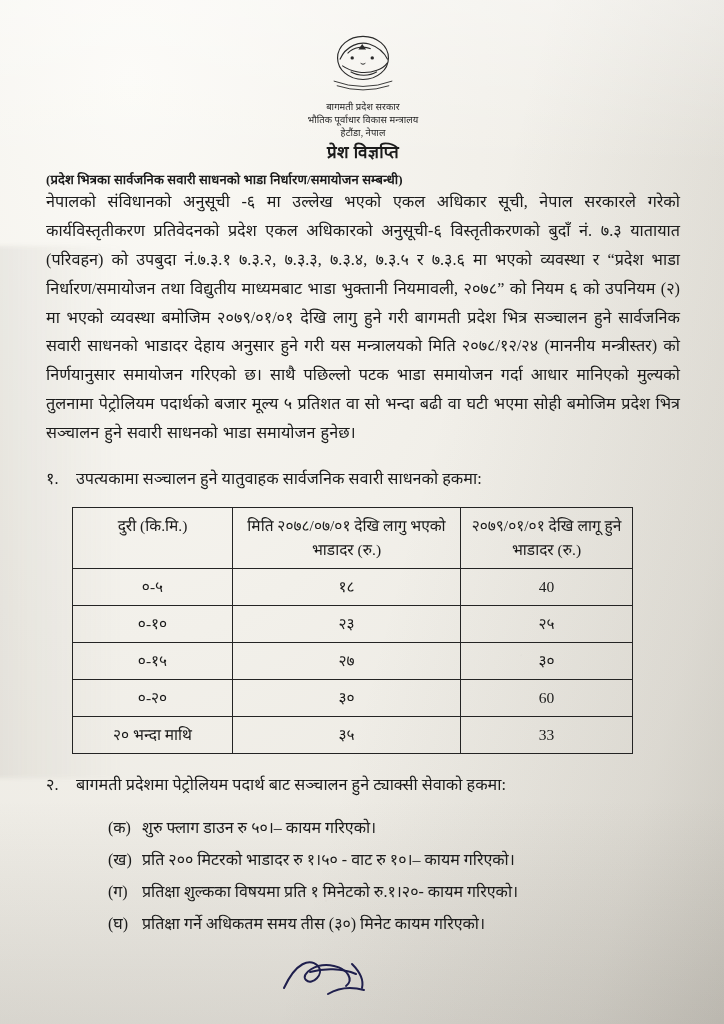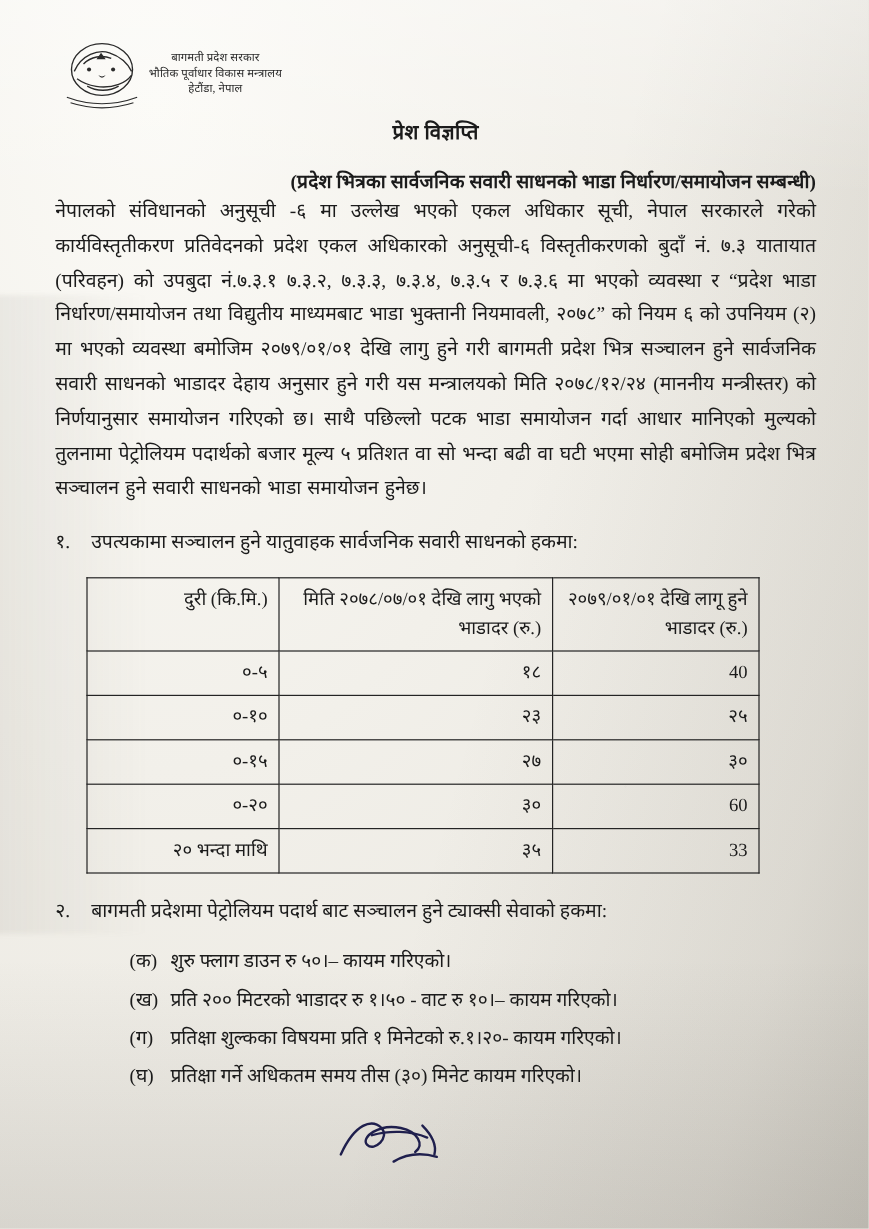--- a/index.html
+++ b/index.html
@@ -43,21 +43,21 @@
   }
 
   .content {
     position: relative;
     padding: 16px 44px 0 46px;
   }
 
   
   .emblem-wrap {
     display: flex;
-    flex-direction: row;
+    flex-direction: column;
     align-items: center;
     margin-top: 8px;
   }
   .emblem {
     width: 78px;
     height: 74px;
     position: relative;
   }
   .emblem svg { display: block; }
   .gov-lines {
@@ -69,24 +69,24 @@
     letter-spacing: .1px;
   }
 
   .press-title {
     text-align: center;
     font-size: 17px;
     font-weight: bold;
     letter-spacing: .4px;
   }
   .subject {
-    text-align: right;
-    font-size: 16px;
+    text-align: left;
+    font-size: 13px;
     font-weight: bold;
-    margin-top: 19px;
+    margin-top: 7px;
     letter-spacing: .1px;
   }
 
   .body-para {
     font-size: 16.2px;
     line-height: 1.78;
     text-align: justify;
     text-justify: inter-word;
     word-spacing: 1px;
   }
@@ -110,21 +110,21 @@
     border-collapse: collapse;
     margin: 14px 0 0 26px;
     width: 560px;
     font-size: 15.5px;
     table-layout: fixed;
   }
   table.fare td, table.fare th {
     border: 1.3px solid #242424;
     padding: 6px 9px;
     vertical-align: top;
-    text-align: right;
+    text-align: center;
     font-weight: normal;
     line-height: 1.55;
     height: 20px;
   }
   table.fare th { font-weight: normal; }
   table.fare col.c1 { width: 160px; }
   table.fare col.c2 { width: 228px; }
   table.fare col.c3 { width: 172px; }
 
   .sub-list {

